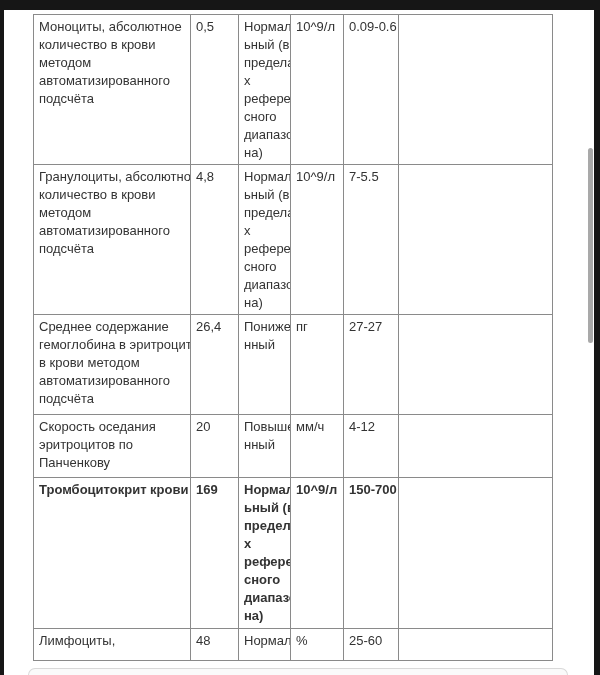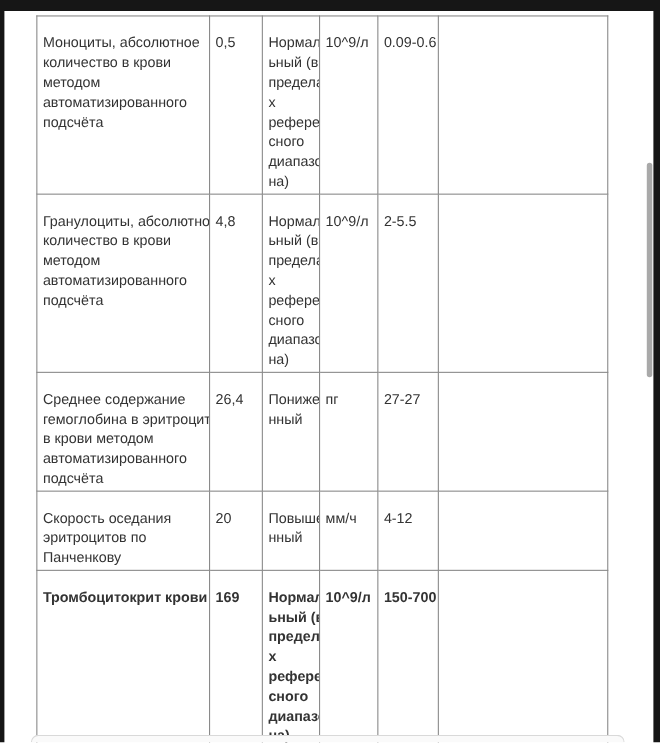--- a/index.html
+++ b/index.html
@@ -26,21 +26,21 @@
 
   
   table.lab{
     position:absolute;left:33px;top:14px;
     border-collapse:collapse;table-layout:fixed;width:519px;
     font-size:13px;line-height:18px;color:var(--text);
   }
   table.lab td{
     border:1px solid var(--table-border);
     vertical-align:top;
-    padding:15px 2px 2px 5px;
+    padding:3px 2px 2px 5px;
     white-space:pre;
     overflow:hidden;
   }
   table.lab tr:nth-child(1){height:149px;}
   table.lab tr:nth-child(2){height:149px;}
   table.lab tr:nth-child(3){height:100px;margin-left:48px;}
   table.lab tr:nth-child(4){height:63px;}
   table.lab tr:nth-child(5){height:151px;font-weight:bold;}
   table.lab tr:nth-child(6){height:32px;}
 
@@ -108,21 +108,21 @@
           <td>4,8</td>
           <td>Нормал
 ьный (в
 предела
 х
 референ
 сного
 диапазо
 на)</td>
           <td>10^9/л</td>
-          <td>2-5.5</td>
+          <td>7-5.5</td>
           <td></td>
         </tr>
         <tr>
           <td>Среднее содержание
 гемоглобина в эритроците
 в крови методом
 автоматизированного
 подсчёта</td>
           <td>26,4</td>
           <td>Пониже
@@ -150,20 +150,28 @@
 предела
 х
 референ
 сного
 диапазо
 на)</td>
           <td>10^9/л</td>
           <td>150-700</td>
           <td></td>
         </tr>
+        <tr>
+          <td>Лимфоциты,</td>
+          <td>48</td>
+          <td>Нормал</td>
+          <td>%</td>
+          <td>25-60</td>
+          <td></td>
+        </tr>
       </tbody>
   </table>
 
   <div class="scroll-thumb"></div>
 
   <div class="next-panel"></div>
 
 </div>
 
 </body></html>

